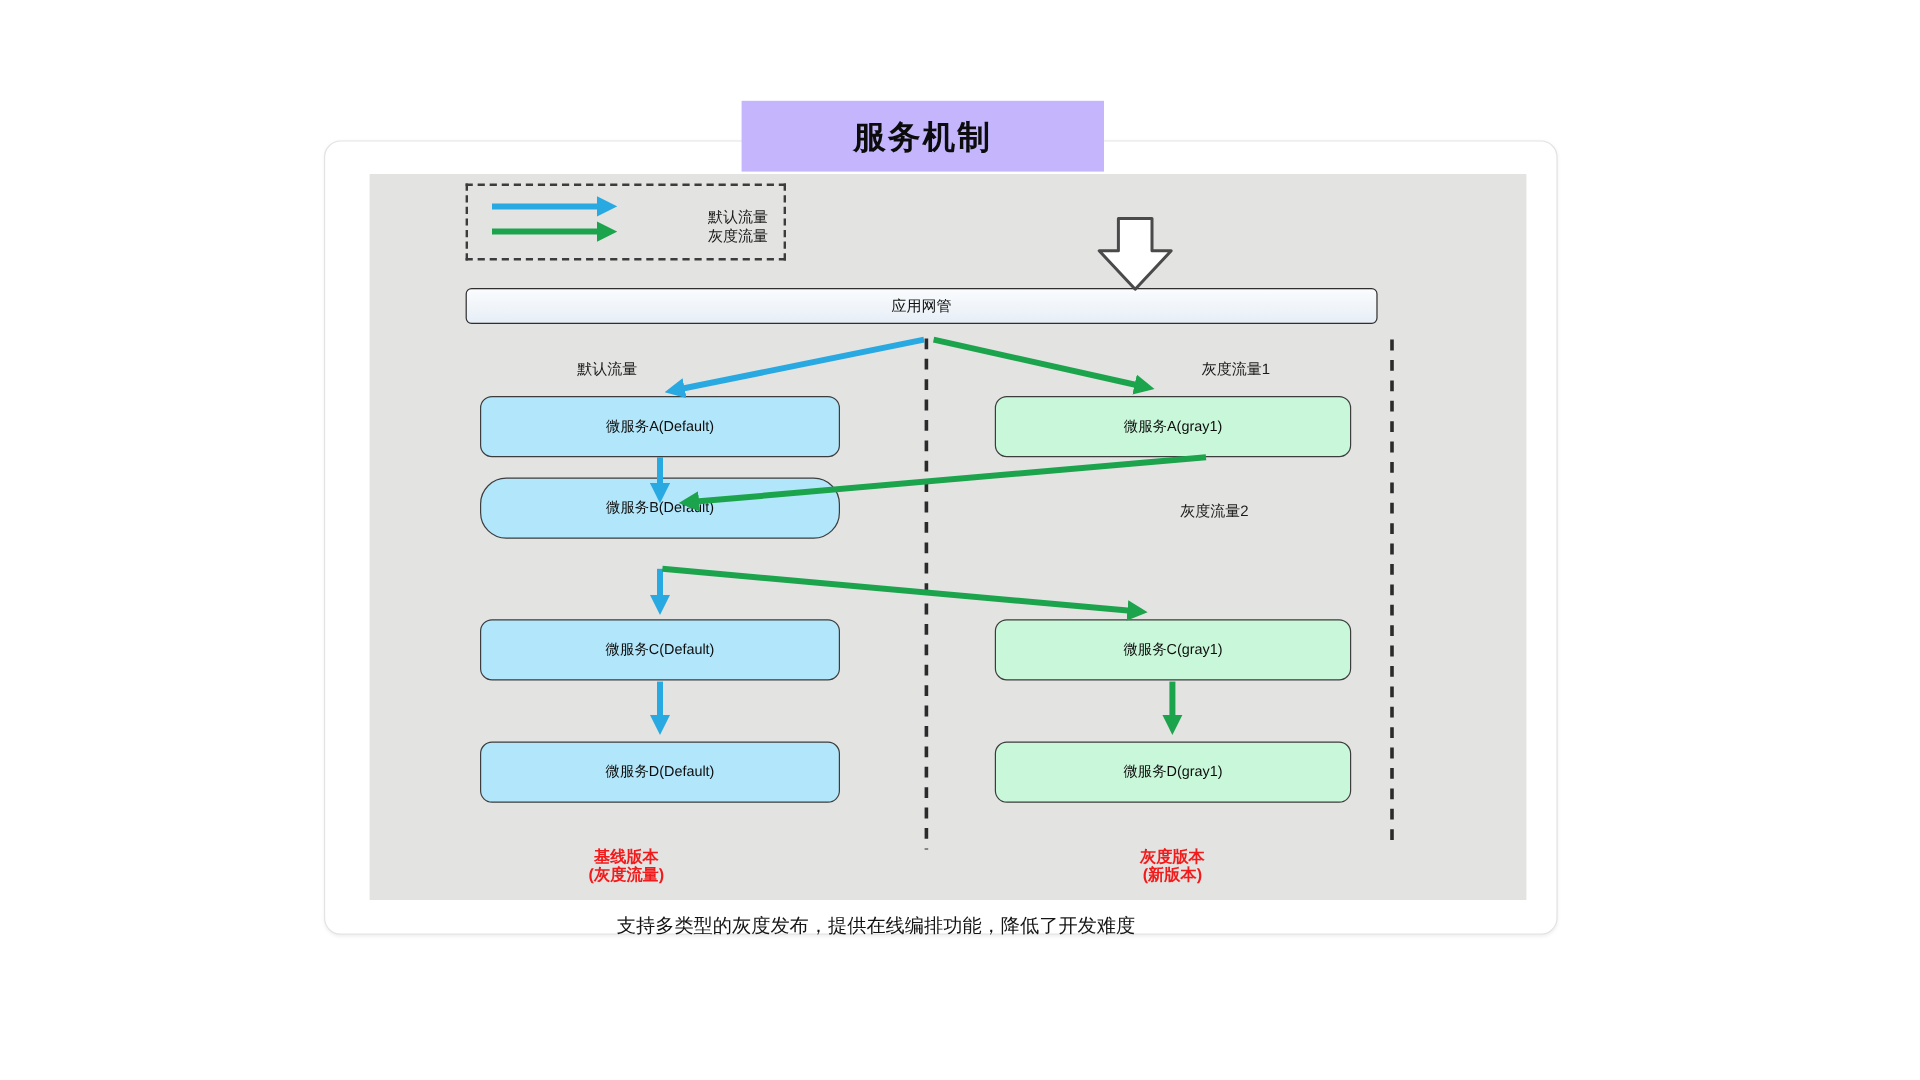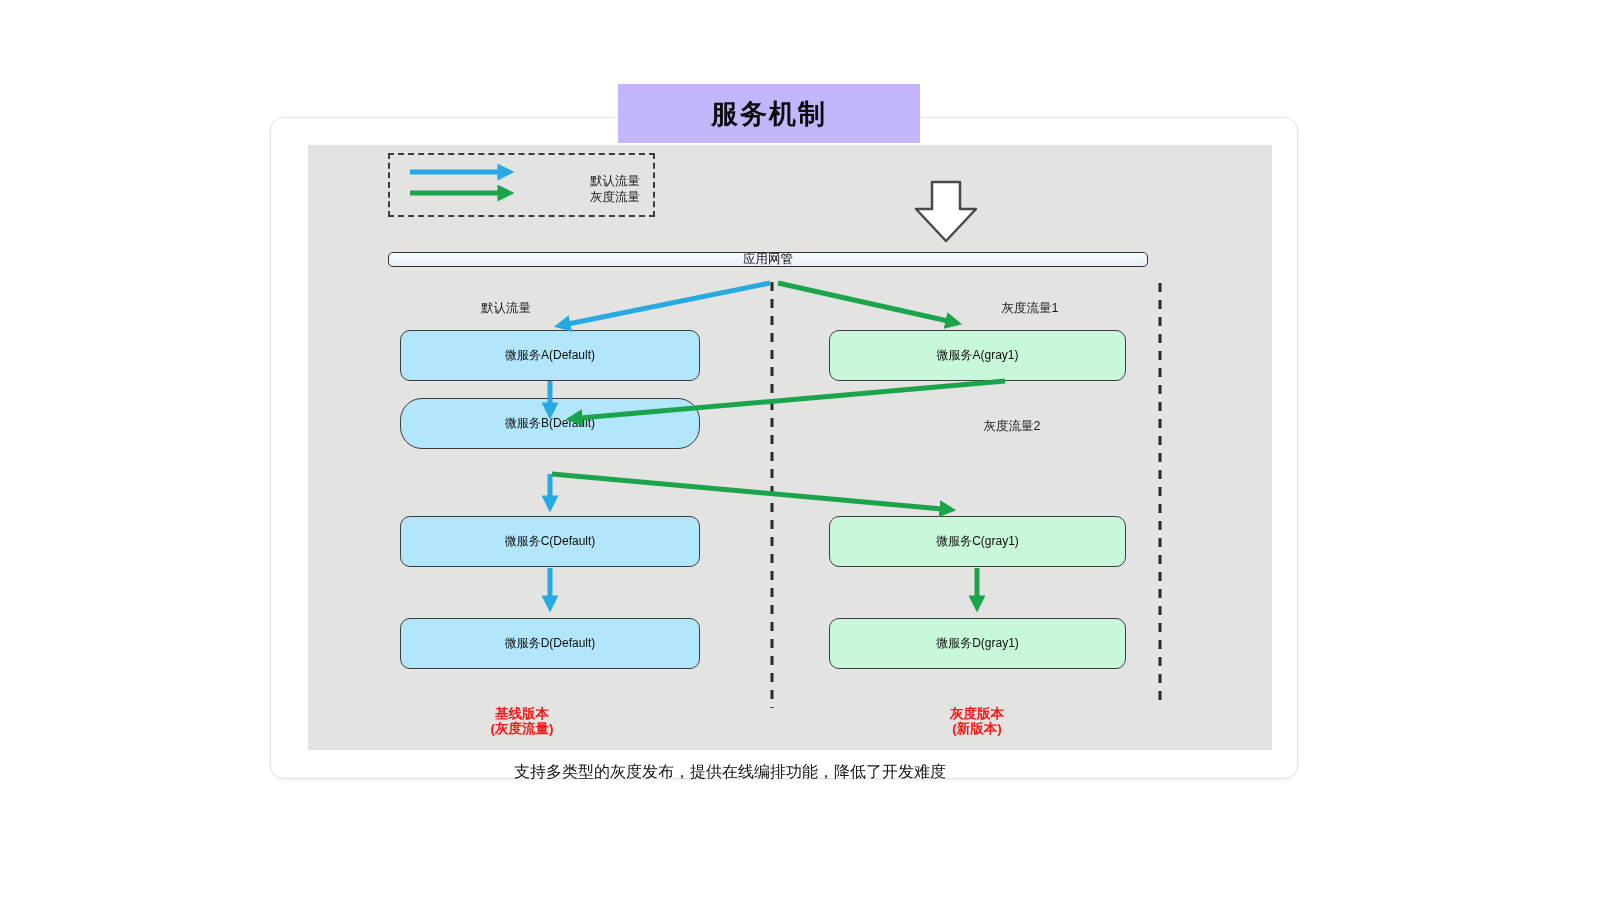--- a/index.html
+++ b/index.html
@@ -16,21 +16,21 @@
   .title-bar .t { font-size:27px; font-weight:bold; color:#0c0c0c; letter-spacing:2px; }
 
   .panel { position:absolute; left:308px; top:145px; width:964px; height:605px;
            background:#e3e3e2; }
 
   .legend-box { position:absolute; left:388px; top:153px; width:267px; height:64px;
                 border:2px dashed #3c3c3c; }
   .legend-text { position:absolute; left:560px; top:173px; width:110px;
                  font-size:12.5px; line-height:16px; text-align:center; color:#1a1a1a; }
 
-  .gateway { position:absolute; left:388px; top:252px; width:760px; height:15px;
+  .gateway { position:absolute; left:388px; top:240px; width:760px; height:30px;
              background:linear-gradient(#fafcfe,#e7eef6); border:1.6px solid #2f2f2f;
              border-radius:5px; display:flex; align-items:center; justify-content:center;
              font-size:12.5px; }
 
   .col-label { position:absolute; width:120px; text-align:center; font-size:12.5px; color:#1a1a1a; }
   #lbl-default { left:446px; top:300px; }
   #lbl-gray1   { left:970px; top:300px; }
   #lbl-gray2   { left:952px; top:418px; }
 
   .svc { position:absolute; height:51px; border:1.6px solid #3d3d3d; border-radius:10px;

